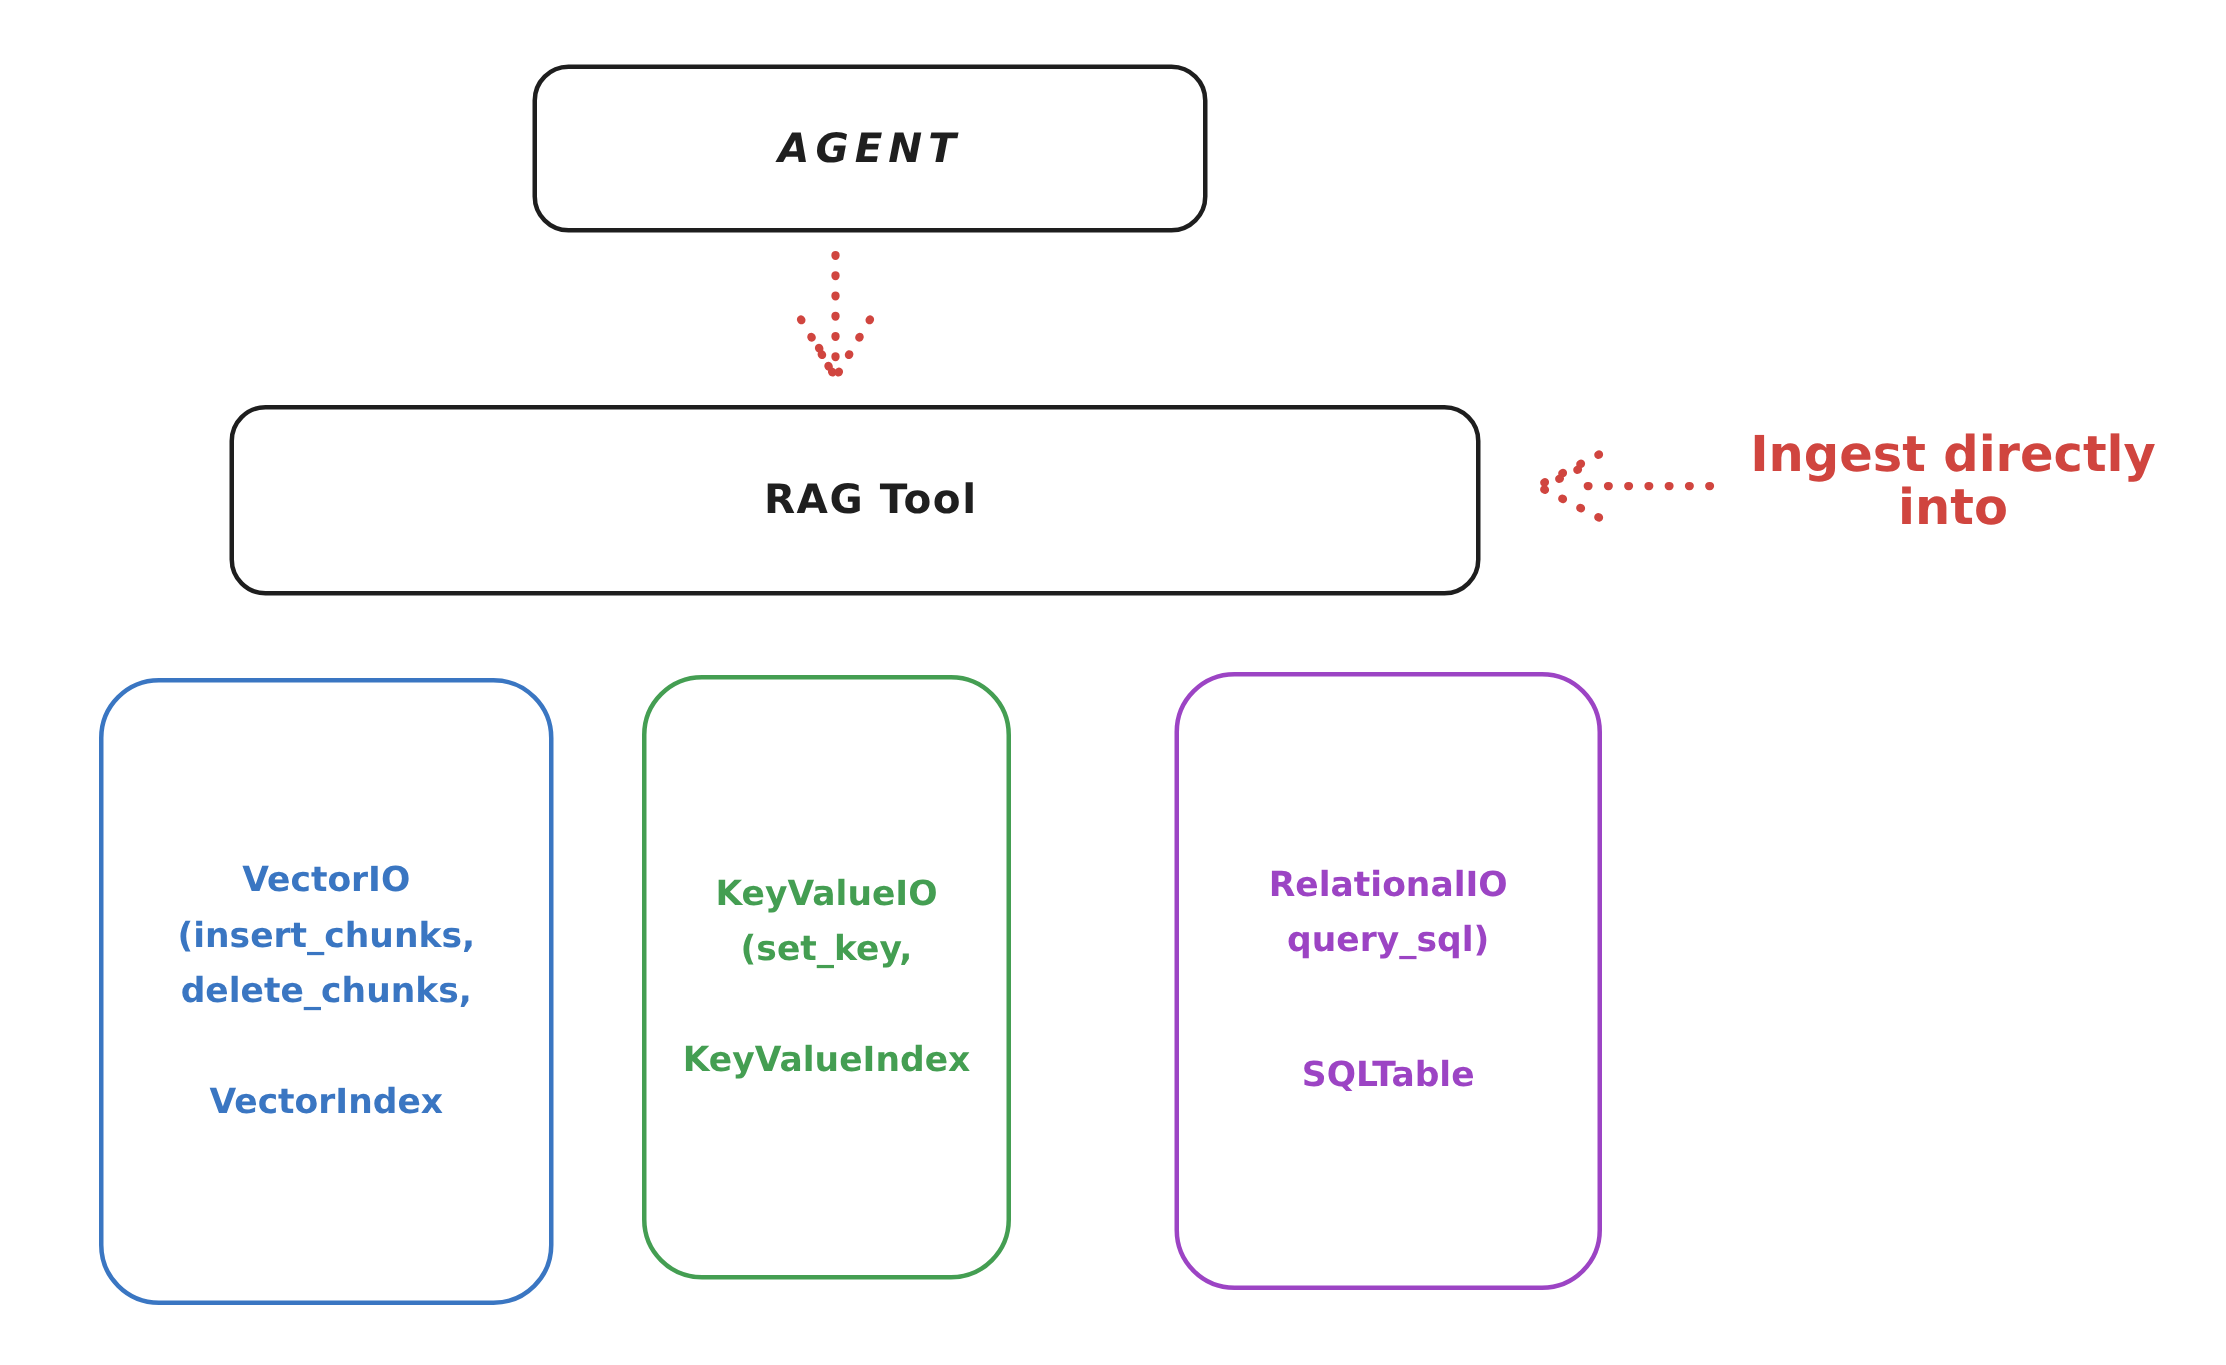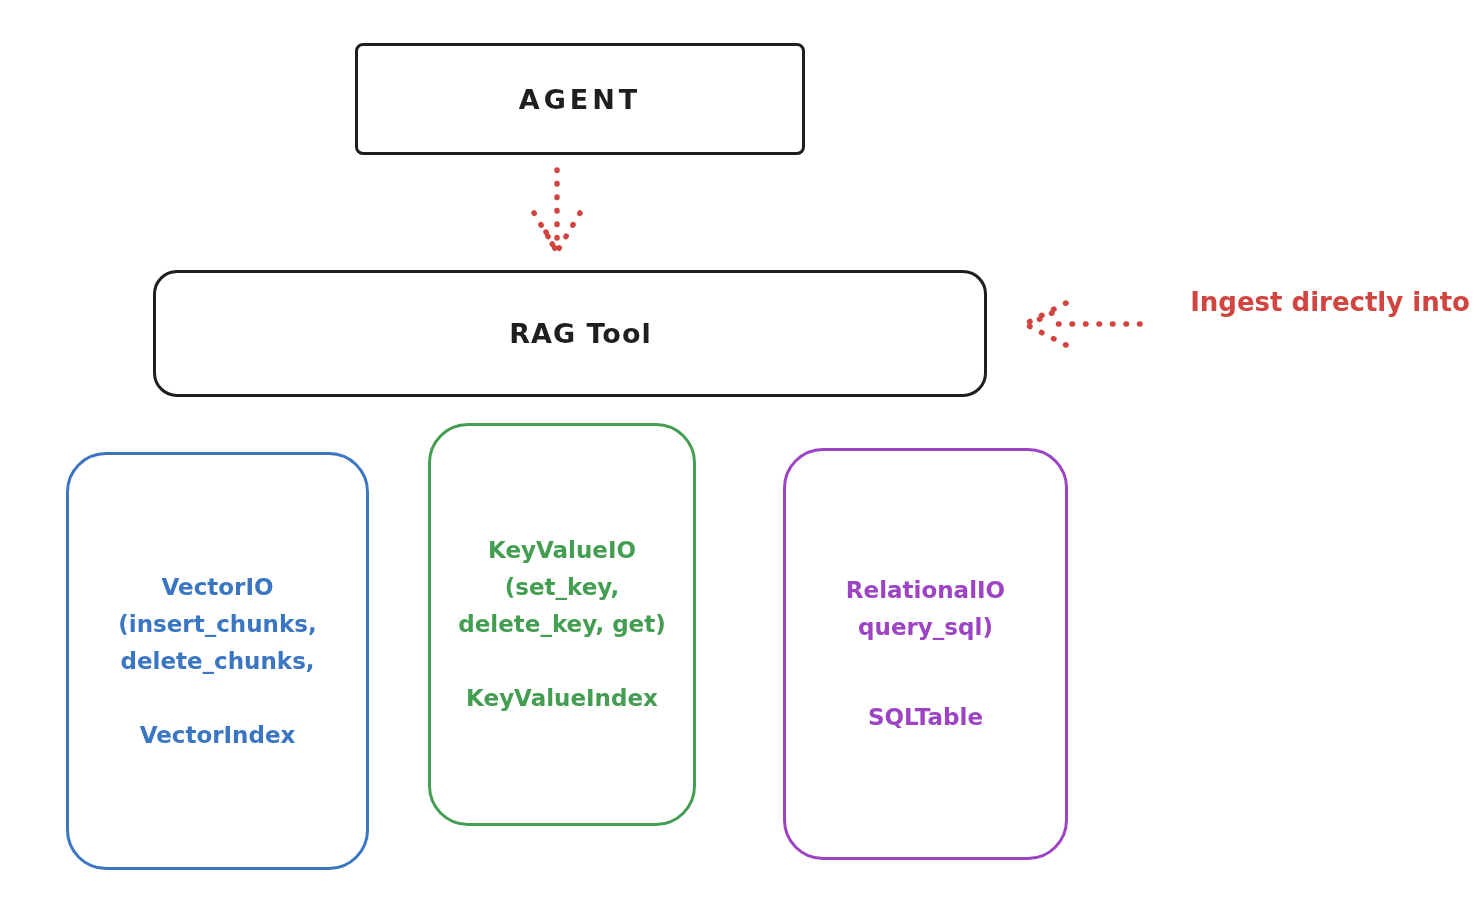--- a/index.html
+++ b/index.html
@@ -26,54 +26,55 @@
     justify-content: center;
     text-align: center;
   }
   .black-box {
     border: 3.5px solid #1e1e1e;
     color: #1f1f1f;
     font-weight: bold;
   }
   #agent-box {
     left: 355px; top: 43px; width: 450px; height: 112px;
-    border-radius: 8px;
+    border-radius: 24px;
     font-size: 27px;
     letter-spacing: 4px;
+    font-style: italic;
   }
   #rag-box {
     left: 153px; top: 270px; width: 834px; height: 127px;
     border-radius: 24px;
     font-size: 27px;
     letter-spacing: 1px;
     padding-left: 21px;
   }
   .storage-box {
     border-style: solid;
     border-width: 3.5px;
     border-radius: 40px;
     flex-direction: column;
     font-weight: bold;
     font-size: 23px;
     line-height: 37px;
   }
   #box-vector    { left: 66px;  top: 452px; width: 303px; height: 418px; }
-  #box-keyvalue  { left: 428px; top: 423px; width: 268px; height: 403px; }
+  #box-keyvalue  { left: 428px; top: 450px; width: 246px; height: 403px; }
   #box-relational{ left: 783px; top: 448px; width: 285px; height: 412px; }
   .box-index-label {
     margin-top: 37px;
   }
   #annotation-text {
     position: absolute;
     left: 1134px; top: 285px; width: 336px;
     color: #d0453f;
     font-weight: bold;
-    font-size: 26px;
+    font-size: 33px;
     line-height: 35px;
-    text-align: right;
+    text-align: center;
   }
   #arrow-layer {
     position: absolute;
     left: 0; top: 0;
     width: 1484px; height: 910px;
     pointer-events: none;
   }
   .dotted-stroke {
     fill: none;
     stroke-width: 5.5;
@@ -119,21 +120,20 @@
         <div>(insert_chunks,</div>
         <div>delete_chunks,</div>
       </div>
     <div class="box-index-label">VectorIndex</div>
   </div>
 
   <div class="box storage-box" id="box-keyvalue" style="border-color: rgb(68, 158, 82); color: rgb(68, 158, 82);">
     <div>
         <div>KeyValueIO</div>
         <div>(set_key,</div>
-        <div>delete_key, get)</div>
       </div>
     <div class="box-index-label">KeyValueIndex</div>
   </div>
 
   <div class="box storage-box" id="box-relational" style="border-color: rgb(156, 68, 196); color: rgb(156, 68, 196); gap: 16px;">
     <div>
         <div>RelationalIO</div>
         <div>query_sql)</div>
       </div>
     <div class="box-index-label">SQLTable</div>

